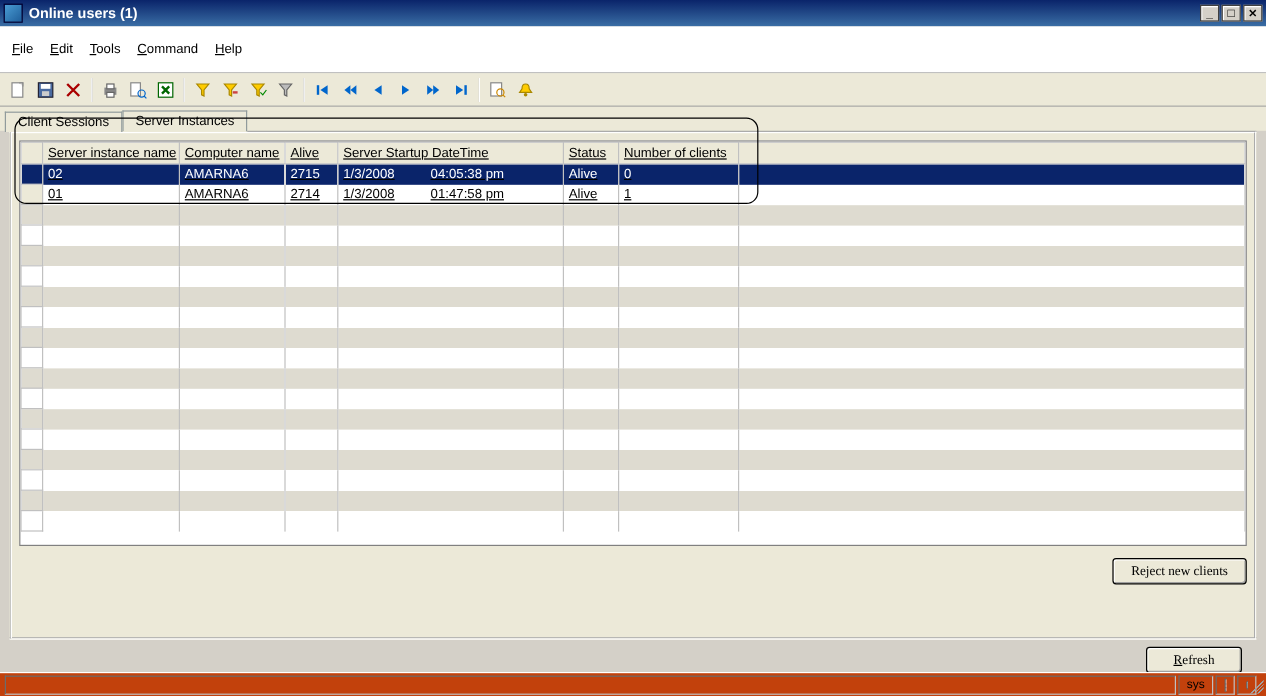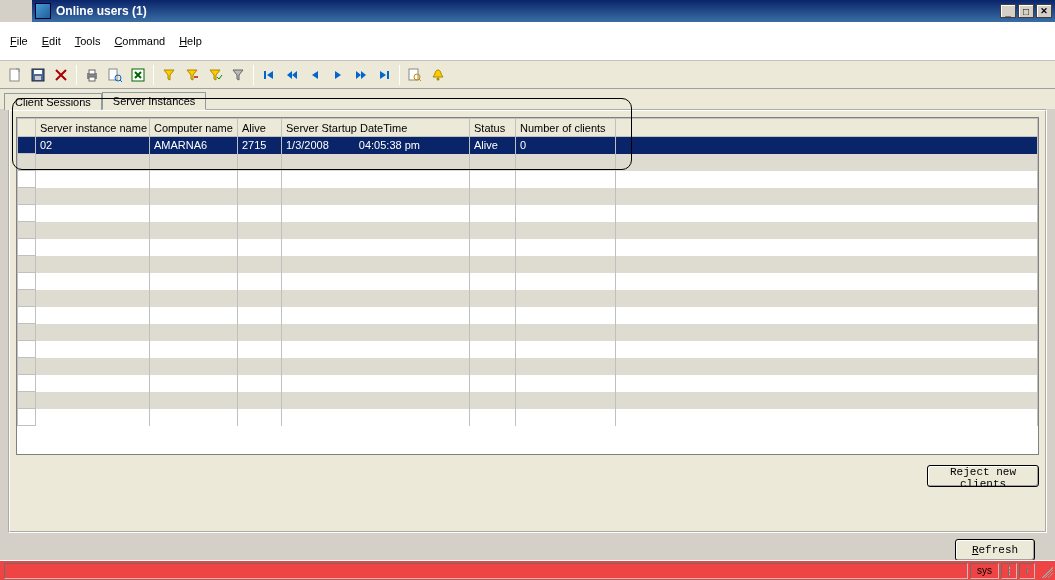--- a/index.html
+++ b/index.html
@@ -13,21 +13,20 @@
   }
   .titlebar {
     background: linear-gradient(to bottom, #0a246a 0%, #3a6ea5 100%);
     color: #fff;
     height: 22px;
     display: flex;
     align-items: center;
     padding: 0 3px;
     font-weight: bold;
     font-size: 12px;
-    margin-left: 32px;
   }
   .titlebar .app-icon {
     width: 16px;
     height: 16px;
     margin-right: 5px;
     background: linear-gradient(135deg,#4a9cd4,#1e5e9a);
     border: 1px solid #003;
     display: inline-block;
   }
   .titlebar .title-text { flex: 1; }
@@ -105,20 +104,21 @@
     background:#fff;
     height:338px;
     overflow:hidden;
     position:relative;
   }
   table.grid{
     width:100%;
     border-collapse:collapse;
     font-size:11px;
     table-layout:fixed;
+    text-decoration:underline;
   }
   .grid th{
     background:#ece9d8;
     border:1px solid #c0c0c0;
     height:18px;
     font-weight:normal;
     padding:0 4px;
     text-align:left;
     white-space:nowrap;
     overflow:hidden;
@@ -148,38 +148,38 @@
     display:flex;flex-direction:column;gap:6px;
     align-items:flex-end;
     margin-top:10px;
   }
   .win-button{
     width:112px;height:22px;
     background:#ece9d8;
     border:1px solid #000;
     border-radius:3px;
     box-shadow:inset 1px 1px 0 #fff, inset -1px -1px 0 #a0a0a0;
-    font-family:Liberation Mono, monospace;font-size:11px;
+    font-family:Liberation Serif, serif;font-size:11px;
     cursor:pointer;
     text-align:center;
   }
   .below-area{
     margin:0 20px;
     display:flex;
     justify-content:flex-end;
   }
   .statusbar{
     position:absolute;
     bottom:0;left:0;right:0;
     height:20px;
-    background:#ef4444;
+    background:#c2410c;
     border-top:1px solid #fff;
     display:flex;
     justify-content:flex-end;
-    padding:0 20px 0 4px;
+    padding:0 8px 0 4px;
     gap:2px;
     align-items:center;
   }
   .status-cell{
     border:1px inset #c0c0c0;
     height:16px;
     padding:0 6px;
     display:flex;align-items:center;
     font-size:10px;
   }
@@ -366,20 +366,35 @@
     <td>
               <div class="dt-cell">
                 <span>1/3/2008</span>
                 <span>04:05:38 pm</span>
               </div>
             </td>
     <td>Alive</td>
     <td>0</td>
     <td></td>
           </tr>
+          <tr>
+    <td class="rowhead"></td>
+    <td>01</td>
+    <td>AMARNA6</td>
+    <td>2714</td>
+    <td>
+              <div class="dt-cell">
+                <span>1/3/2008</span>
+                <span>01:47:58 pm</span>
+              </div>
+            </td>
+    <td>Alive</td>
+    <td>1</td>
+    <td></td>
+          </tr>
           <tr class="odd-empty">
             <td class="rowhead"></td>
             <td></td>
             <td></td>
             <td></td>
             <td></td>
             <td></td>
             <td></td>
             <td></td>
           </tr>

